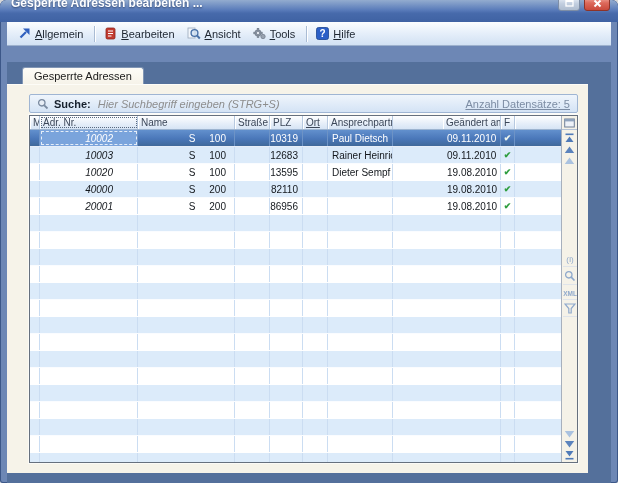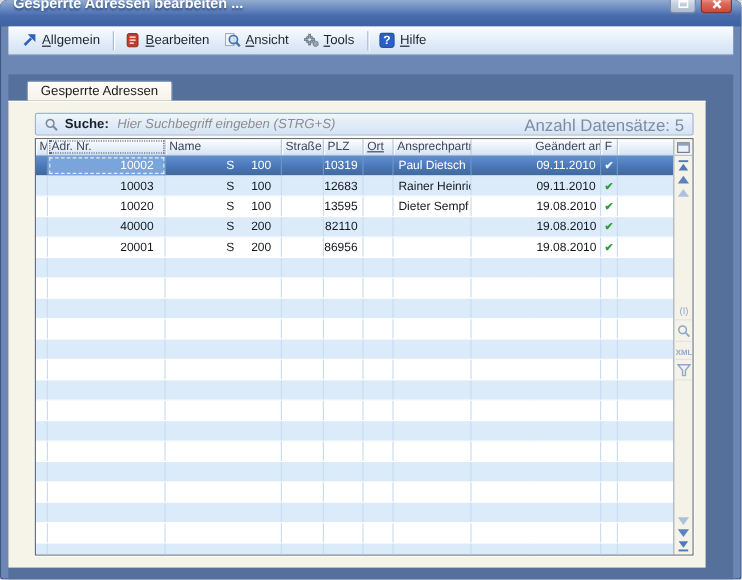--- a/index.html
+++ b/index.html
@@ -65,21 +65,21 @@
     position:absolute; left:22px; top:9px; width:549px; height:19px;
     background:linear-gradient(#eff5fc,#d4e3f5);
     border:1px solid #9fb5d3; border-radius:2px;
     box-shadow:0 1px 0 rgba(255,255,255,.8);
     display:flex; align-items:center; padding:0 7px; font-size:11px;
   }
   .suche-label { font-weight:bold; color:#17212e; margin:0 5px; }
   .search-input { flex:1; background:transparent; border:none; outline:none;
     font-family:"Liberation Sans", sans-serif; font-size:11px; font-style:italic; color:#555; }
   .search-input::placeholder { color:#8d8d8d; font-style:italic; opacity:1; }
-  .count-label { color:#7c8ca3; font-size:14px; white-space:nowrap; }
+  .count-label { color:#7c8ca3; font-size:11px; white-space:nowrap;text-decoration:underline; }
   
   .tablewrap {
     position:absolute; left:22px; top:30px; width:549px; height:348px;
     border:1px solid #66707e; background:#ffffff;
     box-shadow:0 0 0 1px rgba(255,255,255,.6);
     display:flex; overflow:hidden;
   }
   .grid { width:531px; display:flex; flex-direction:column; overflow:hidden; }
   .gridhead { display:flex; height:14px; flex:none;
     background:linear-gradient(#ffffff,#e7eff9 55%, #d6e4f5);
@@ -95,21 +95,21 @@
   .row.selected {
     background:linear-gradient(#6290cd,#4a77b9 55%, #40699a);
     color:#ffffff;
   }
   .cell { display:flex; align-items:center; height:100%;
     border-right:1px solid #cbddf2; overflow:hidden; white-space:nowrap; }
   .row.selected .cell { border-right-color:#6d93c6; }
   .c0{width:10px;} .c1{width:98px;} .c2{width:97px;} .c3{width:35px;}
   .c4{width:33px;} .c5{width:25px;text-decoration:underline;} .c6{width:65px;} .c7{width:50px;margin-top:36px;}
   .c8{width:58px;} .c9{width:14px;} .c10{flex:1; border-right:none;}
-  .cell.c1 { justify-content:flex-end; padding-right:9px; }
+  .cell.c1 { justify-content:flex-end; padding-right:24px;font-style:italic; }
   .cell.c2 { justify-content:flex-end; padding-right:8px; gap:14px; }
   .cell.c4 { justify-content:flex-end; padding-right:4px; }
   .cell.c6, .cell.c7, .cell.c8 { padding-left:4px; }
   .cell.c9 { justify-content:center; }
   .check { color:#2f9e3f; font-size:9px; font-weight:bold; }
   .row.selected .check { color:#eef6ee; }
   .focus-cell { background:#7aa4dc; outline:1px dashed #e4edf8; outline-offset:-2px; }
   
   .strip { width:16px; flex:none; background:#f5f2e8; border-left:1px solid #a7b0bd;
     display:flex; flex-direction:column; align-items:center; }

